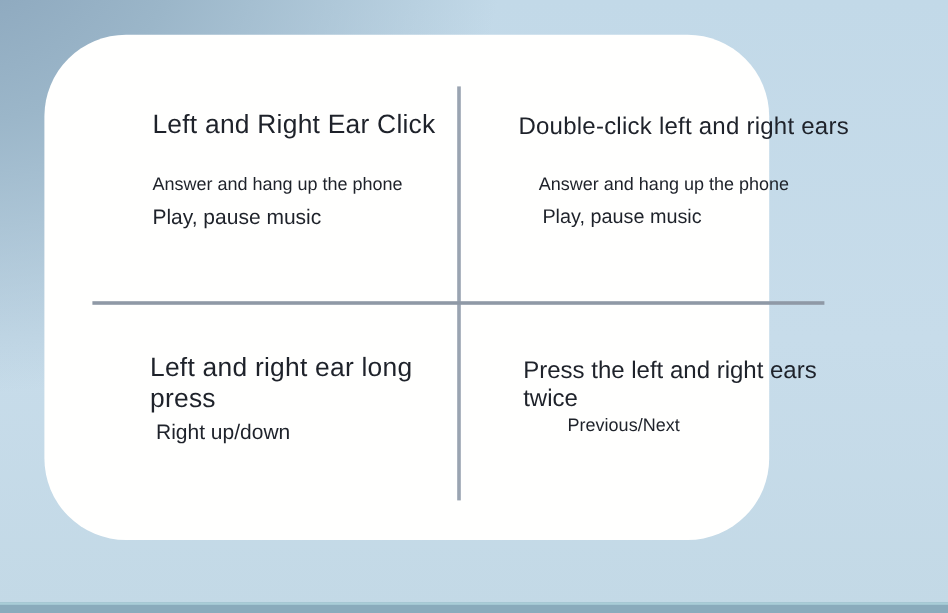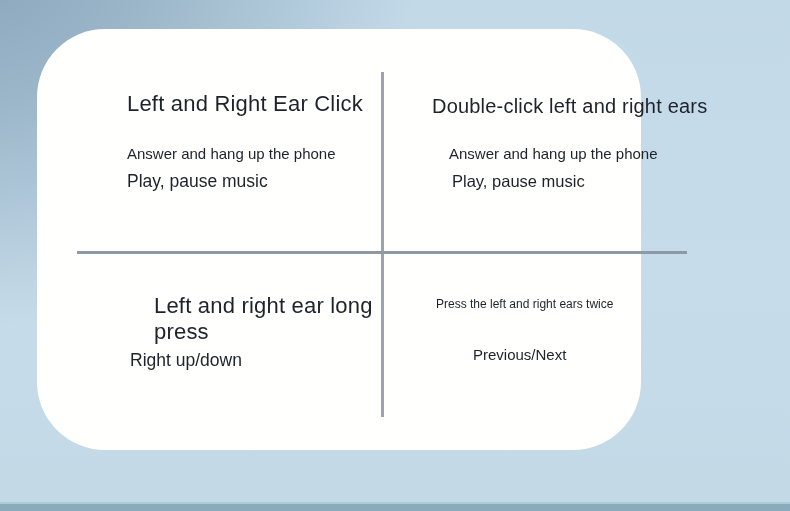--- a/index.html
+++ b/index.html
@@ -66,25 +66,25 @@
   .q1-title  { left: 90px;  top: 62px;  font-size: 22px; font-weight: 500; letter-spacing: 0.2px; }
   .q1-line1  { left: 90px;  top: 116px; font-size: 15px; }
   .q1-line2  { left: 90px;  top: 142px; font-size: 17.5px; }
 
   
   .q2-title  { left: 359px; top: 66px;  font-size: 20px; font-weight: 500; letter-spacing: 0.2px; margin-left: 36px; }
   .q2-line1  { left: 412px; top: 116px; font-size: 15px; }
   .q2-line2  { left: 415px; top: 143px; font-size: 16.5px; }
 
   
-  .q3-title  { left: 88px;  top: 264px; font-size: 22px; font-weight: 500; width: 256px; line-height: 1.18; letter-spacing: 0.2px; margin-left: 29px; }
+  .q3-title  { left: 88px;  top: 264px; font-size: 22px; font-weight: 500; width: 256px; line-height: 1.18; letter-spacing: 0.2px; }
   .q3-line1  { left: 93px;  top: 321px; font-size: 17.5px; }
 
   
-  .q4-title  { left: 399px; top: 269px; font-size: 12px; font-weight: 500; width: 245px; line-height: 1.15; }
+  .q4-title  { left: 399px; top: 269px; font-size: 20px; font-weight: 500; width: 245px; line-height: 1.15; }
   .q4-line1  { left: 436px; top: 317px; font-size: 15px; font-weight: 500; }
 </style>
 </head>
 <body>
 
 <div class="card">
 
   <div class="divider-v"></div>
   <div class="divider-h"></div>
 

